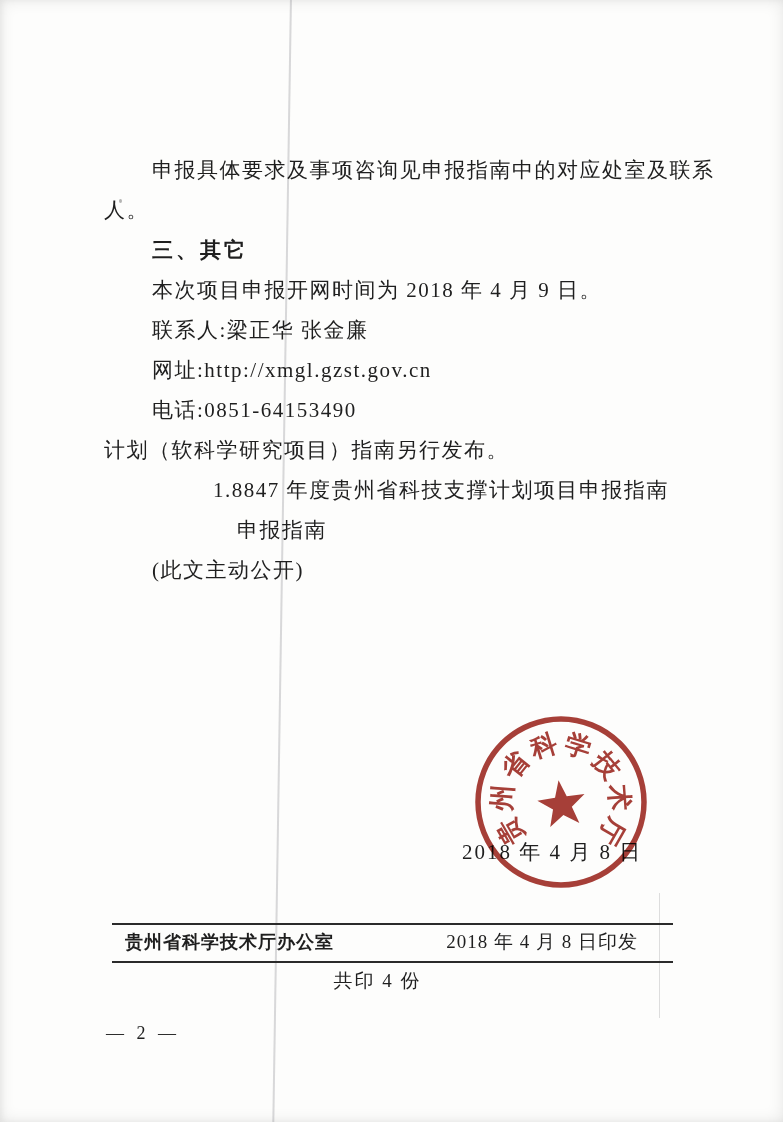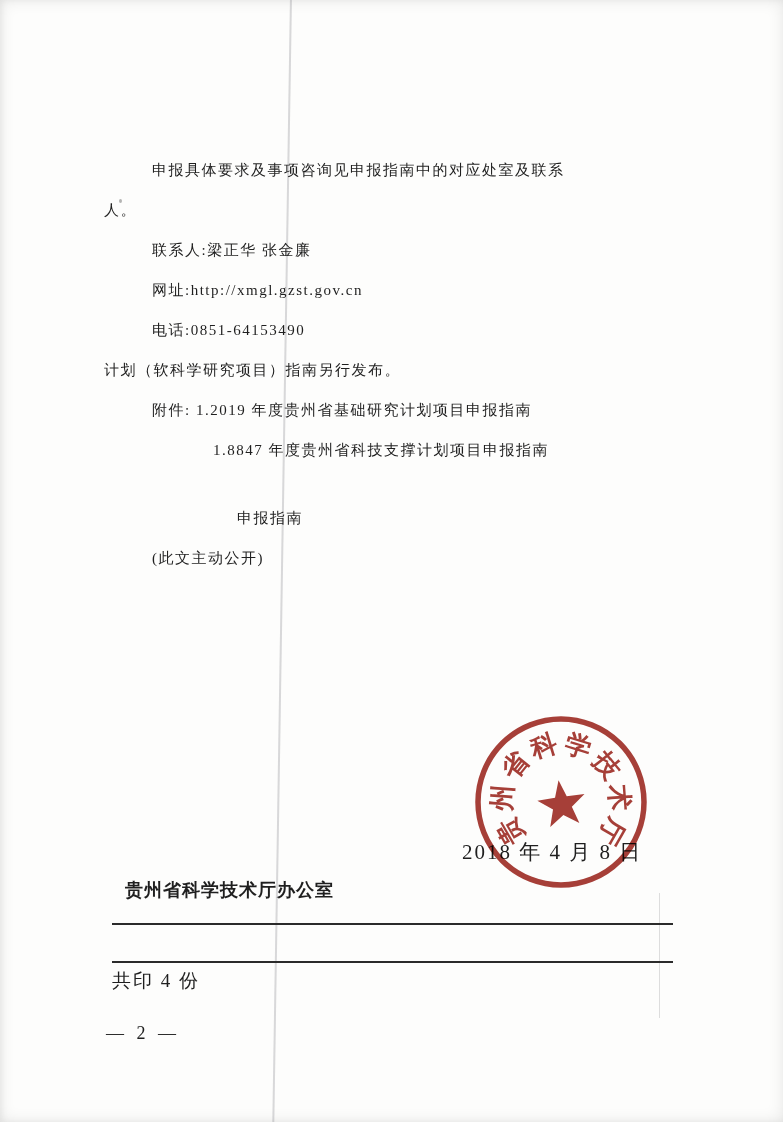--- a/index.html
+++ b/index.html
@@ -21,76 +21,77 @@
   }
   .fold-short{
     position:absolute;left:659px;top:893px;width:1px;height:125px;
     background:rgba(150,150,150,.30);
   }
   .speck{position:absolute;background:rgba(90,90,90,.45);border-radius:50%;}
 
   
   .body-text{
     position:absolute;left:104px;top:150px;width:600px;
-    font-size:15px;letter-spacing:1.5px;line-height:40px;
+    font-size:21px;letter-spacing:1.5px;line-height:40px;
   }
   .line{height:40px;white-space:nowrap;}
   .indent{padding-left:48px;}
   .head{font-family:"Liberation Sans","DejaVu Sans",sans-serif;font-weight:700;letter-spacing:3px;}
   .att-item{padding-left:109px;}
-  .att-cont{padding-left:133px;margin-top:28px;}
+  .att-cont{padding-left:133px;}
 
   
   .sign-date{
     position:absolute;left:462px;top:838px;
     font-size:21px;letter-spacing:2px;white-space:nowrap;
   }
   .stamp{
     position:absolute;left:475px;top:716px;width:172px;height:172px;
     mix-blend-mode:multiply;opacity:.9;
   }
 
   
   .rule{position:absolute;left:112px;width:561px;height:2px;background:#2b2b2b;}
   .rule-1{top:923px;}
   .rule-2{top:961px;}
   .footer-row{
-    position:absolute;left:112px;top:878px;width:561px;
+    position:absolute;left:112px;top:929px;width:561px;
     display:flex;justify-content:space-between;align-items:center;
     font-size:18px;letter-spacing:1px;white-space:nowrap;
   }
   .footer-office{padding-left:13px;font-weight:600;}
   .footer-printdate{padding-right:35px;font-size:19px;}
   .footer-copies{
     position:absolute;left:112px;top:968px;width:561px;
-    text-align:left;padding-right:30px;box-sizing:border-box;
+    text-align:center;padding-right:30px;box-sizing:border-box;
     font-size:19px;letter-spacing:2px;
   }
   .page-number{
     position:absolute;left:106px;top:1023px;
     font-size:18px;letter-spacing:4px;white-space:nowrap;
   }
 </style>
 </head>
 <body>
 
 <div class="page">
 
   <div class="fold-main"></div>
   <div class="fold-short"></div>
   <div class="speck" style="left:119px;top:199px;width:3px;height:4px;"></div>
 
   <div class="body-text">
     <div class="line indent">申报具体要求及事项咨询见申报指南中的对应处室及联系</div>
     <div class="line">人。</div>
+    <div class="line indent head">三、其它</div>
+    <div class="line indent">本次项目申报开网时间为 2018 年 4 月 9 日。</div>
     <div class="line indent">联系人:梁正华 张金廉</div>
     <div class="line indent">网址:http://xmgl.gzst.gov.cn</div>
     <div class="line indent">电话:0851-64153490</div>
     <div class="line">计划（软科学研究项目）指南另行发布。</div>
-    <div class="line indent">附件: 1.2019 年度贵州省基础研究计划项目申报指南</div>
     <div class="line att-item">1.8847 年度贵州省科技支撑计划项目申报指南</div>
     <div class="line att-cont">申报指南</div>
     <div class="line indent">(此文主动公开)</div>
   </div>
 
   <div class="sign-date">2018 年 4 月 8 日</div>
 
   <svg class="stamp" viewBox="0 0 172 172" xmlns="http://www.w3.org/2000/svg">
     <circle cx="86" cy="86" r="83" fill="none" stroke="#9e2a22" stroke-width="5.5"></circle>
     <polygon transform="translate(87,89) rotate(-8)" points="0,-25 5.9,-8.1 23.8,-7.7 9.5,3.1 14.7,20.2 0,10 -14.7,20.2 -9.5,3.1 -23.8,-7.7 -5.9,-8.1" fill="#9e2a22"></polygon>
@@ -102,18 +103,19 @@
         <text transform="translate(103.3,29.6) rotate(17.1)" dy="9">学</text>
         <text transform="translate(132.1,49.2) rotate(51.4)" dy="9">技</text>
         <text transform="translate(144.8,81.6) rotate(85.7)" dy="9">术</text>
         <text transform="translate(137.1,115.5) rotate(120)" dy="9">厅</text>
       </g>
   </svg>
 
   <div class="rule rule-1"></div>
   <div class="footer-row">
     <span class="footer-office">贵州省科学技术厅办公室</span>
+    <span class="footer-printdate">2018 年 4 月 8 日印发</span>
   </div>
   <div class="rule rule-2"></div>
   <div class="footer-copies">共印 4 份</div>
 
   <div class="page-number">— 2 —</div>
 </div>
 
 </body></html>

